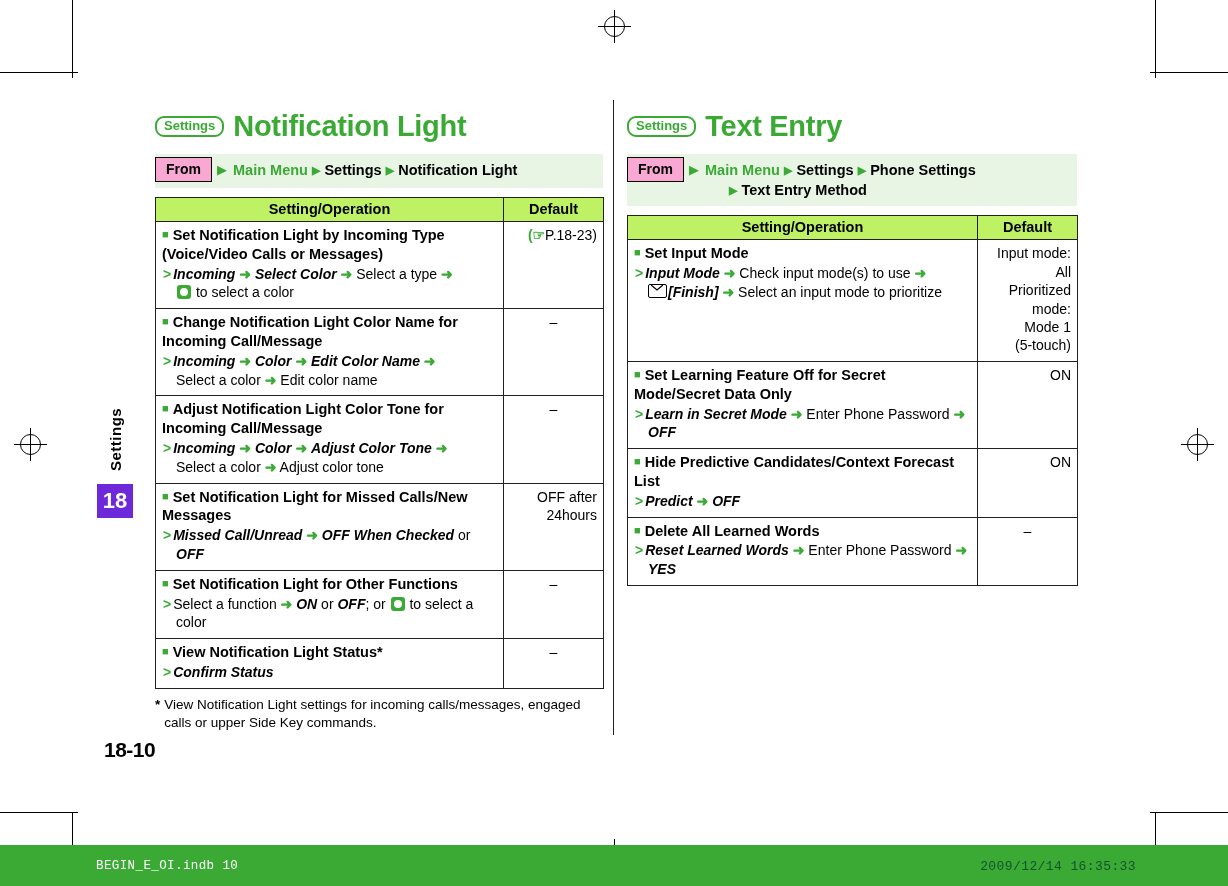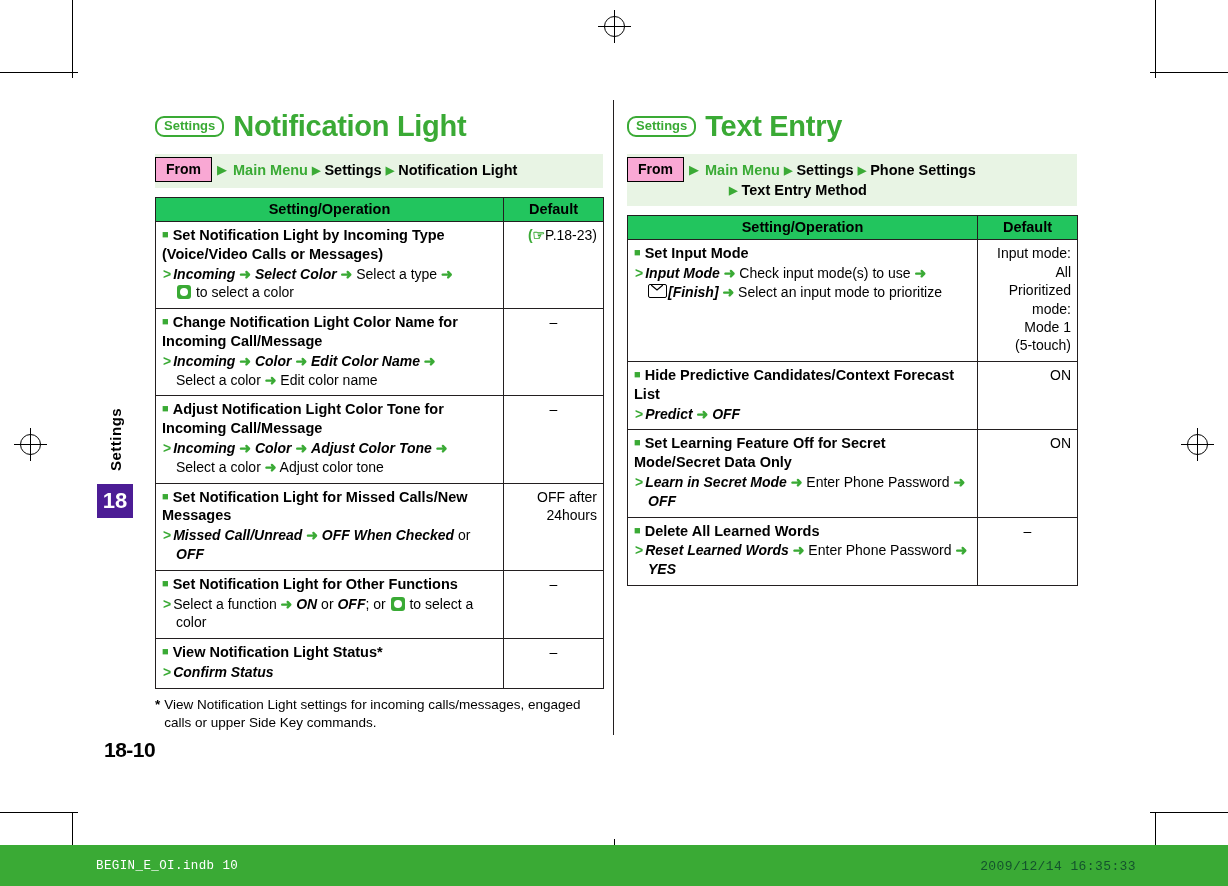--- a/index.html
+++ b/index.html
@@ -29,21 +29,21 @@
   }
   .side-label{
     font-weight:bold;font-size:15px;
     writing-mode:vertical-rl;
     transform:rotate(180deg);
     height:78px;display:block;margin:0 auto;
     letter-spacing:.5px;
   }
   .side-num{
     margin-top:6px;
-    background:#4c1d95;color:#fff;font-weight:bold;
+    background:#6d28d9;color:#fff;font-weight:bold;
     font-size:22px;width:36px;height:34px;line-height:34px;
     text-align:center;
   }
 
   .page-num{
     position:absolute;left:104px;top:738px;
     font-size:21px;font-weight:bold;letter-spacing:-.5px;
   }
 
   .divider{
@@ -91,21 +91,21 @@
   .from-path .grn{color:#3aaa35;}
   .tri{color:#3aaa35;font-size:11px;vertical-align:1px;}
 
   
   table.spec{
     border-collapse:collapse;width:100%;
     border:1px solid #231f20;
     table-layout:fixed;
   }
   table.spec th{
-    background:#22c55e;border:1px solid #231f20;
+    background:#bef264;border:1px solid #231f20;
     font-size:14.5px;font-weight:bold;padding:3px 0 4px;
     text-align:center;
   }
   table.spec td{
     border:1px solid #231f20;
     vertical-align:top;
     padding:4px 6px 6px 6px;
     font-size:14px;
     line-height:1.32;
   }
@@ -351,34 +351,34 @@
                   </svg></span><span class="bi">[Finish]</span> <span class="arr">➜</span> Select an input mode to prioritize
             </div>
           </td>
           <td class="defcol">
             <span>Input mode:<br>All<br>Prioritized mode:<br>Mode 1<br>(5-touch)</span>
           </td>
         </tr>
 
         <tr>
           <td>
-            <div class="item"><span class="sq">■</span><span>Hide Predictive Candidates/Context Forecast List</span></div>
-            <div class="op">
-              <span class="gt">&gt;</span><span class="bi">Predict</span> <span class="arr">➜</span> <span class="bi">OFF</span>
-            </div>
-          </td>
-          <td class="defcol">ON</td>
-        </tr>
-
-        <tr>
-          <td>
             <div class="item"><span class="sq">■</span><span>Set Learning Feature Off for Secret Mode/Secret Data Only</span></div>
             <div class="op">
               <span class="gt">&gt;</span><span class="bi">Learn in Secret Mode</span> <span class="arr">➜</span> Enter Phone Password <span class="arr">➜</span><br>
               <span class="ind"></span><span class="bi">OFF</span>
+            </div>
+          </td>
+          <td class="defcol">ON</td>
+        </tr>
+
+        <tr>
+          <td>
+            <div class="item"><span class="sq">■</span><span>Hide Predictive Candidates/Context Forecast List</span></div>
+            <div class="op">
+              <span class="gt">&gt;</span><span class="bi">Predict</span> <span class="arr">➜</span> <span class="bi">OFF</span>
             </div>
           </td>
           <td class="defcol">ON</td>
         </tr>
 
         <tr>
           <td>
             <div class="item"><span class="sq">■</span><span>Delete All Learned Words</span></div>
             <div class="op">
               <span class="gt">&gt;</span><span class="bi">Reset Learned Words</span> <span class="arr">➜</span> Enter Phone Password <span class="arr">➜</span><br>

